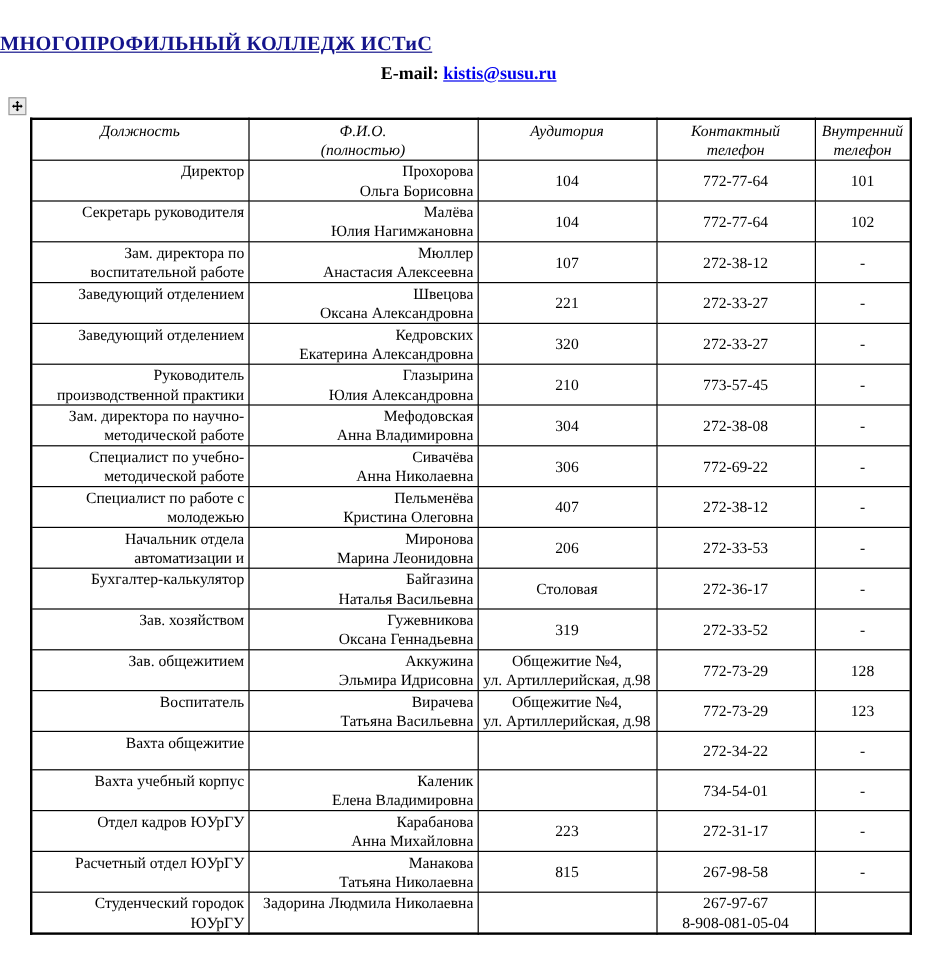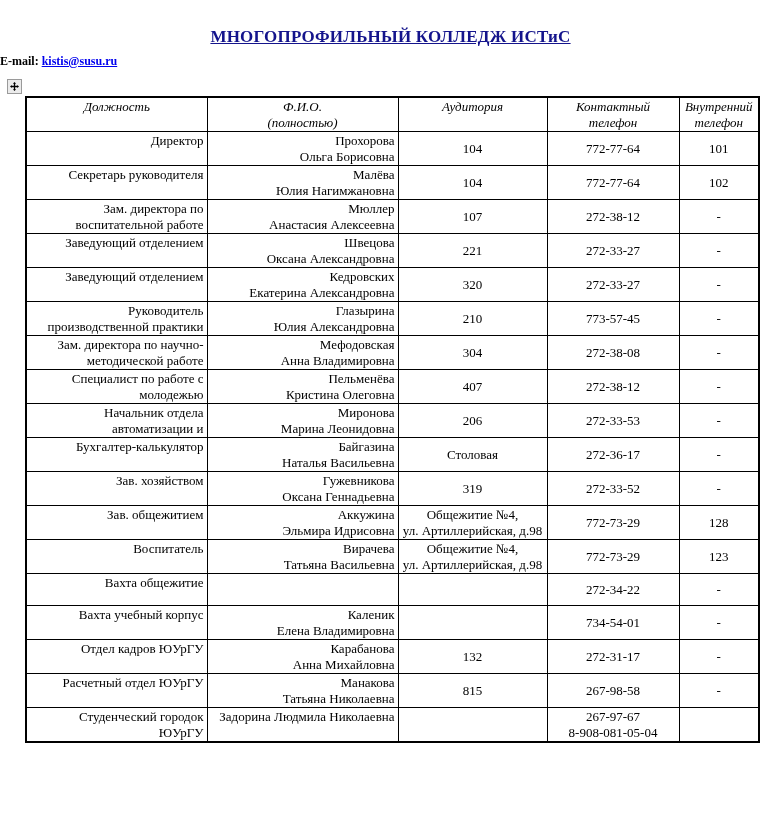--- a/index.html
+++ b/index.html
@@ -6,26 +6,26 @@
     --title-color:#14148c;
     --link-color:#0000ee;
   }
   html,body{margin:0;padding:0;}
   body{
     width:781px;height:815px;background:#ffffff;color:#000;
     font-family:"Liberation Serif","DejaVu Serif",serif;
     overflow:hidden;position:relative;
   }
   .doc-title{
-    margin:27px 0 0 0;text-align:center;
+    margin:27px 0 0 0;
     font-size:17px;font-weight:bold;text-decoration:underline;
     color:var(--title-color);letter-spacing:.2px;
   }
   .email-line{
-    text-align:left;font-size:12px;font-weight:bold;margin-top:7px;color:#000;
+    text-align:center;font-size:15px;font-weight:bold;margin-top:7px;color:#000;
   }
   .email-link{color:var(--link-color);text-decoration:underline;font-weight:bold;}
   .table-wrap{position:relative;margin:27px 0 0 25px;width:733px;}
   .move-handle{
     position:absolute;left:-18px;top:-17px;width:13px;height:13px;
     background:#ebebeb;border:1px solid #9a9a9a;
     display:flex;align-items:center;justify-content:center;
   }
   table.contacts{
     border-collapse:collapse;table-layout:fixed;width:733px;
@@ -125,20 +125,27 @@
             <td class="c-internal">-</td>
           </tr>
           <tr>
             <td class="c-position">Зам. директора по научно-<br>методической работе</td>
             <td class="c-name">Мефодовская<br>Анна Владимировна</td>
             <td class="c-room">304</td>
             <td class="c-phone">272-38-08</td>
             <td class="c-internal">-</td>
           </tr>
           <tr>
+            <td class="c-position">Специалист по учебно-<br>методической работе</td>
+            <td class="c-name">Сивачёва<br>Анна Николаевна</td>
+            <td class="c-room">306</td>
+            <td class="c-phone">772-69-22</td>
+            <td class="c-internal">-</td>
+          </tr>
+          <tr>
             <td class="c-position">Специалист по работе с<br>молодежью</td>
             <td class="c-name">Пельменёва<br>Кристина Олеговна</td>
             <td class="c-room">407</td>
             <td class="c-phone">272-38-12</td>
             <td class="c-internal">-</td>
           </tr>
           <tr>
             <td class="c-position">Начальник отдела<br>автоматизации и</td>
             <td class="c-name">Миронова<br>Марина Леонидовна</td>
             <td class="c-room">206</td>
@@ -183,21 +190,21 @@
           <tr>
             <td class="c-position">Вахта учебный корпус</td>
             <td class="c-name">Каленик<br>Елена Владимировна</td>
             <td class="c-room"></td>
             <td class="c-phone">734-54-01</td>
             <td class="c-internal">-</td>
           </tr>
           <tr>
             <td class="c-position">Отдел кадров ЮУрГУ</td>
             <td class="c-name">Карабанова<br>Анна Михайловна</td>
-            <td class="c-room">132</td>
+            <td class="c-room">223</td>
             <td class="c-phone">272-31-17</td>
             <td class="c-internal">-</td>
           </tr>
           <tr>
             <td class="c-position">Расчетный отдел ЮУрГУ</td>
             <td class="c-name">Манакова<br>Татьяна Николаевна</td>
             <td class="c-room">815</td>
             <td class="c-phone">267-98-58</td>
             <td class="c-internal">-</td>
           </tr>

